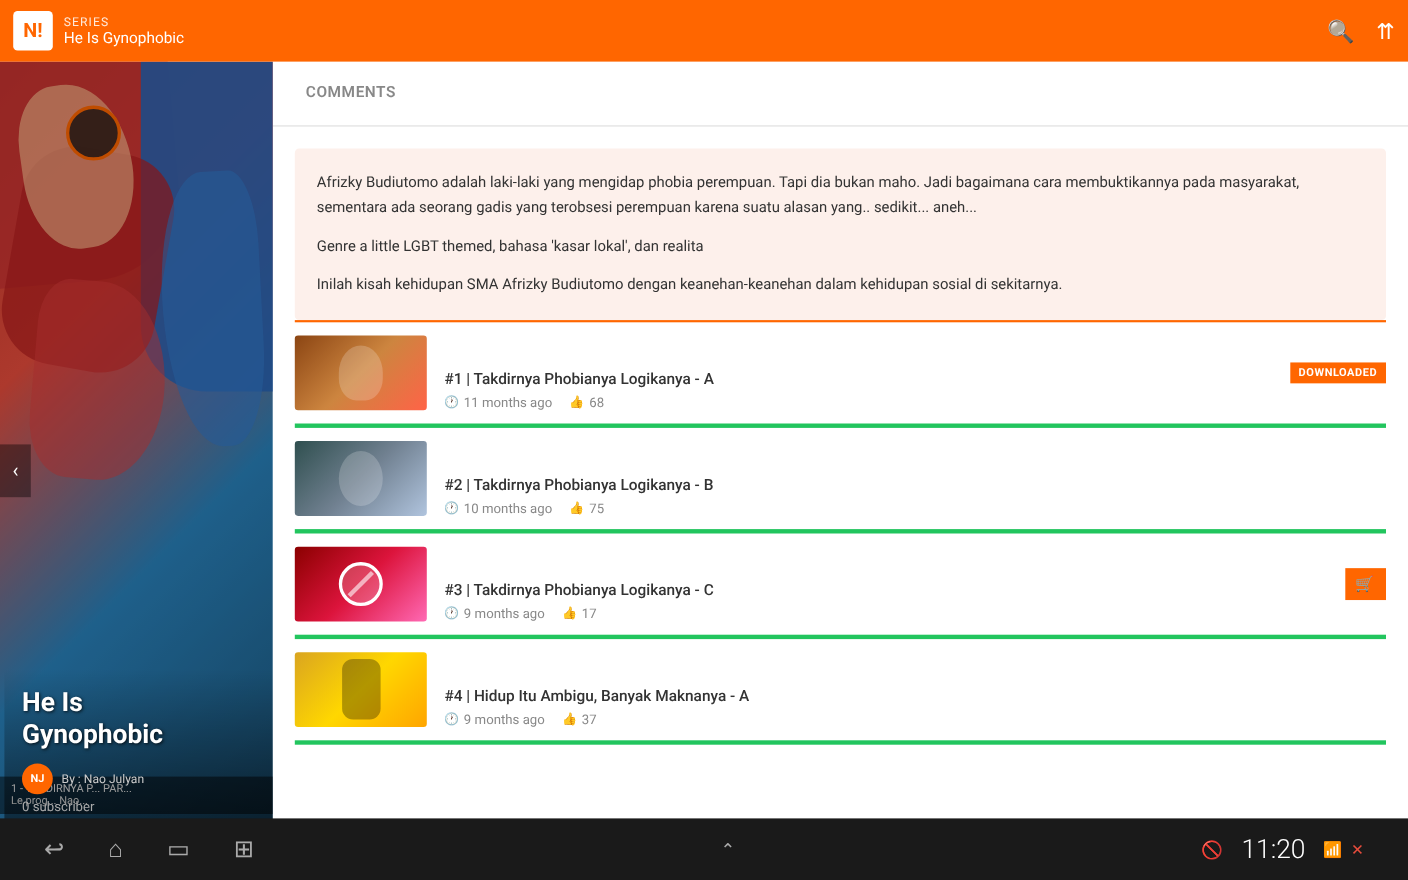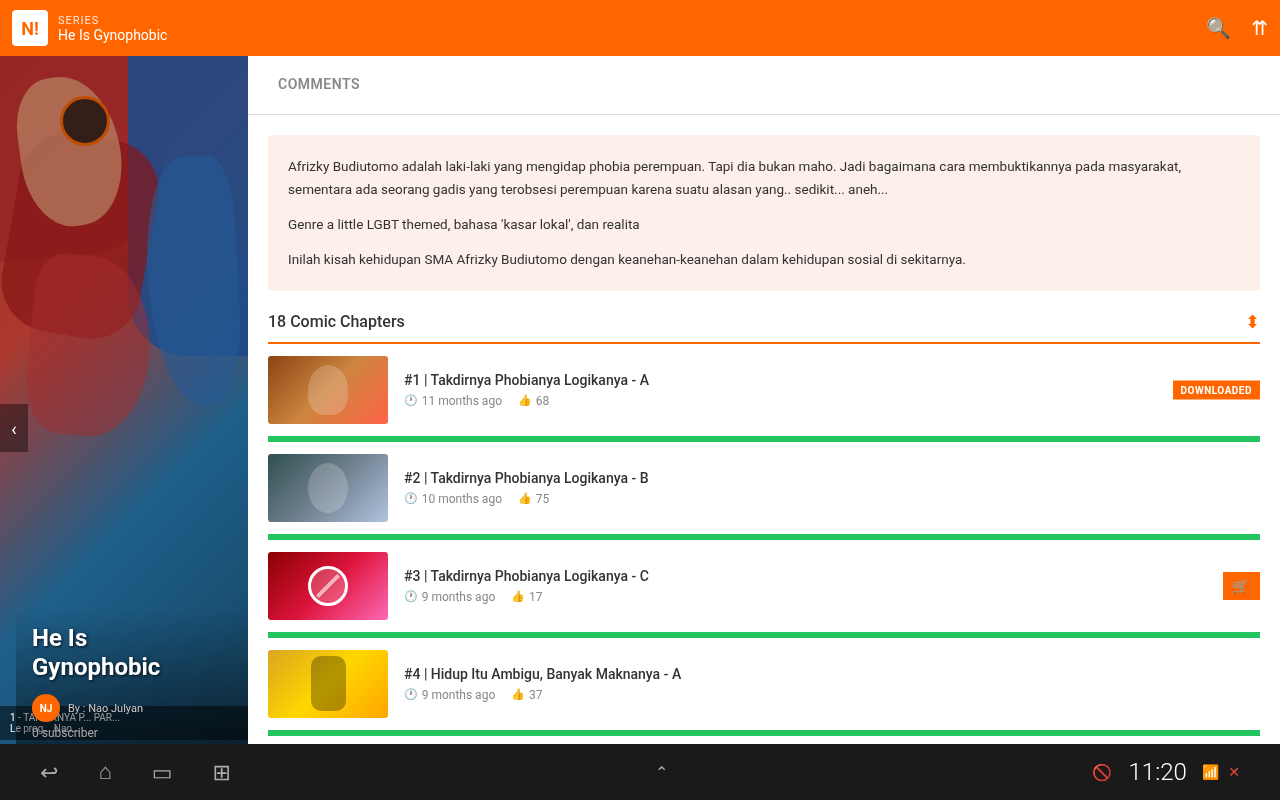--- a/index.html
+++ b/index.html
@@ -55,21 +55,21 @@
       height: 100%;
       background: linear-gradient(135deg, #c0392b 0%, #e74c3c 30%, #2980b9 60%, #1a5276 100%);
       position: absolute; top: 0; left: 0;
     }
     .left-panel-overlay {
       position: absolute; top: 0; left: 0; width: 100%; height: 100%;
       background: rgba(0,0,0,0.25);
     }
     .left-panel-content {
       position: absolute;
-      bottom: 0; left: 16px; right: 0;
+      bottom: 0; left: 4px; right: 0;
       padding: 16px;
       background: linear-gradient(transparent, rgba(0,0,0,0.7));
     }
     .series-title-left {
       font-size: 24px; font-weight: bold; color: white;
       line-height: 1.2; margin-bottom: 12px;
       text-shadow: 1px 1px 3px rgba(0,0,0,0.8);
     }
     .author-row {
       display: flex; align-items: center; gap: 8px; margin-bottom: 4px;
@@ -181,22 +181,22 @@
     .chapters-divider {
       height: 2px;
       background: #FF6600;
       margin: 0 20px 0 20px;
     }
 
     
     .chapter-list { padding: 0 20px; }
     .chapter-item {
       display: flex;
-      align-items: center;
-      border-bottom: 6px solid #22c55e;
+      align-items: flex-end;
+      border-bottom: 4px solid #22c55e;
       padding: 12px 0;
       position: relative;
       cursor: pointer;
     }
     .chapter-thumb {
       width: 120px; height: 68px;
       background: #ddd;
       border-radius: 3px;
       flex-shrink: 0;
       overflow: hidden;
@@ -310,24 +310,20 @@
     </div>
 
     <div class="content-area">
 
       <div class="description-box">
         <p>Afrizky Budiutomo adalah laki-laki yang mengidap phobia perempuan. Tapi dia bukan maho. Jadi bagaimana cara membuktikannya pada masyarakat, sementara ada seorang gadis yang terobsesi perempuan karena suatu alasan yang.. sedikit... aneh...</p>
         <p>Genre a little LGBT themed, bahasa 'kasar lokal', dan realita</p>
         <p>Inilah kisah kehidupan SMA Afrizky Budiutomo dengan keanehan-keanehan dalam kehidupan sosial di sekitarnya.</p>
       </div>
 
-      <div class="chapters-header">
-        <span class="chapters-count">18 Comic Chapters</span>
-        <span class="sort-icon">⬍</span>
-      </div>
       <div class="chapters-divider"></div>
 
       <div class="chapter-list">
 
         <div class="chapter-item">
           <div class="chapter-thumb chapter-thumb-1">
             <div style="width:100%;height:100%;display:flex;align-items:center;justify-content:center;">
               <div style="width:40px;height:50px;background:rgba(255,255,255,0.2);border-radius:50% 50% 40% 40%;"></div>
             </div>
           </div>

